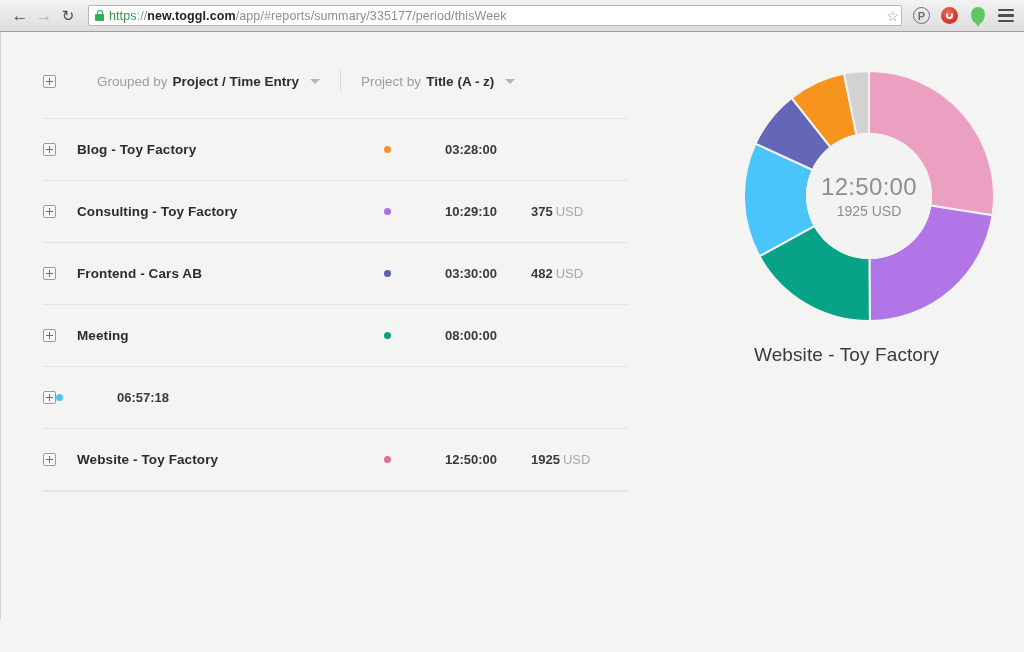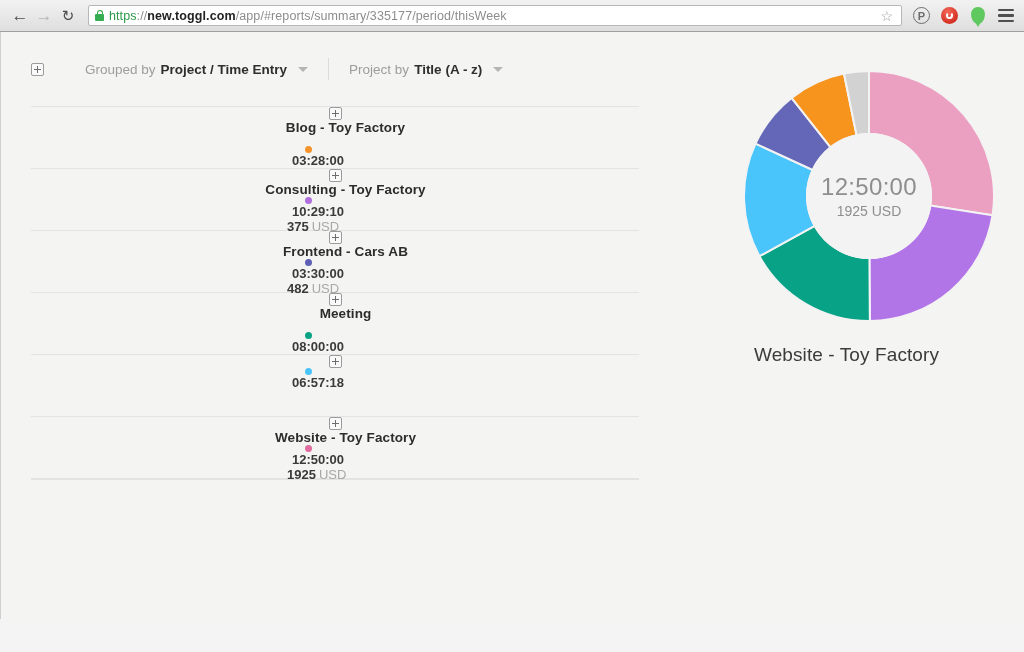--- a/index.html
+++ b/index.html
@@ -140,21 +140,21 @@
 
   .omnibox {
     flex: 1 1 auto;
     height: 21px;
     margin: 0 6px 0 8px;
     background: #fff;
     border: 1px solid #b7b7b7;
     border-radius: 2px;
     display: flex;
     align-items: center;
-    padding: 0 8px 0 6px;
+    padding: 0 2px 0 6px;
     box-sizing: border-box;
     position: relative;
   }
   .lock-icon {
     width: 9px; height: 11px;
     margin-right: 5px;
     position: relative;
     flex: 0 0 auto;
   }
   .lock-icon::before {
@@ -242,21 +242,21 @@
     position: relative;
     height: 587px;
     background: #f4f4f3;
     display: flex;
     box-sizing: border-box;
     border-left: 1px solid #cfcfcf;
   }
 
   .left-pane {
     width: 668px;
-    padding: 0;
+    padding: 12px;
     box-sizing: border-box;
     flex: 0 0 auto;
   }
 
   
   .filter-bar {
     display: flex;
     align-items: center;
     height: 74px;
     padding-left: 30px;
@@ -298,21 +298,20 @@
   }
 
   
   .rows { padding-left: 30px; padding-right: 30px; }
   .row-sep { height: 1px; background: #e3e3e3; }
   .row {
     display: flex;
     align-items: center;
     height: 61px;
     box-sizing: border-box;
-    flex-direction: column;
   }
   .row-expand { flex: 0 0 auto; }
   .row-title {
     flex: 1 1 auto;
     font-size: 13.5px;
     color: #2c2c2c;
     font-weight: bold;
     margin-left: 21px;
     letter-spacing: .1px;
   }

